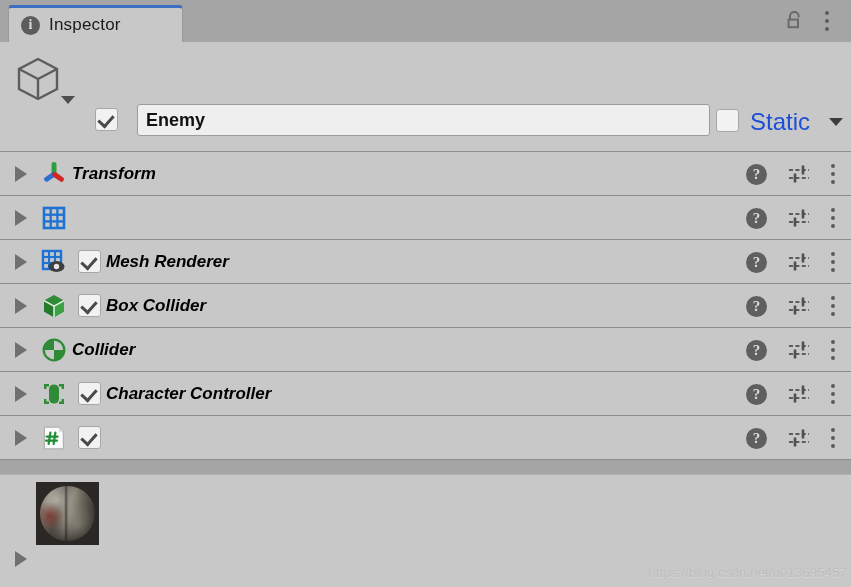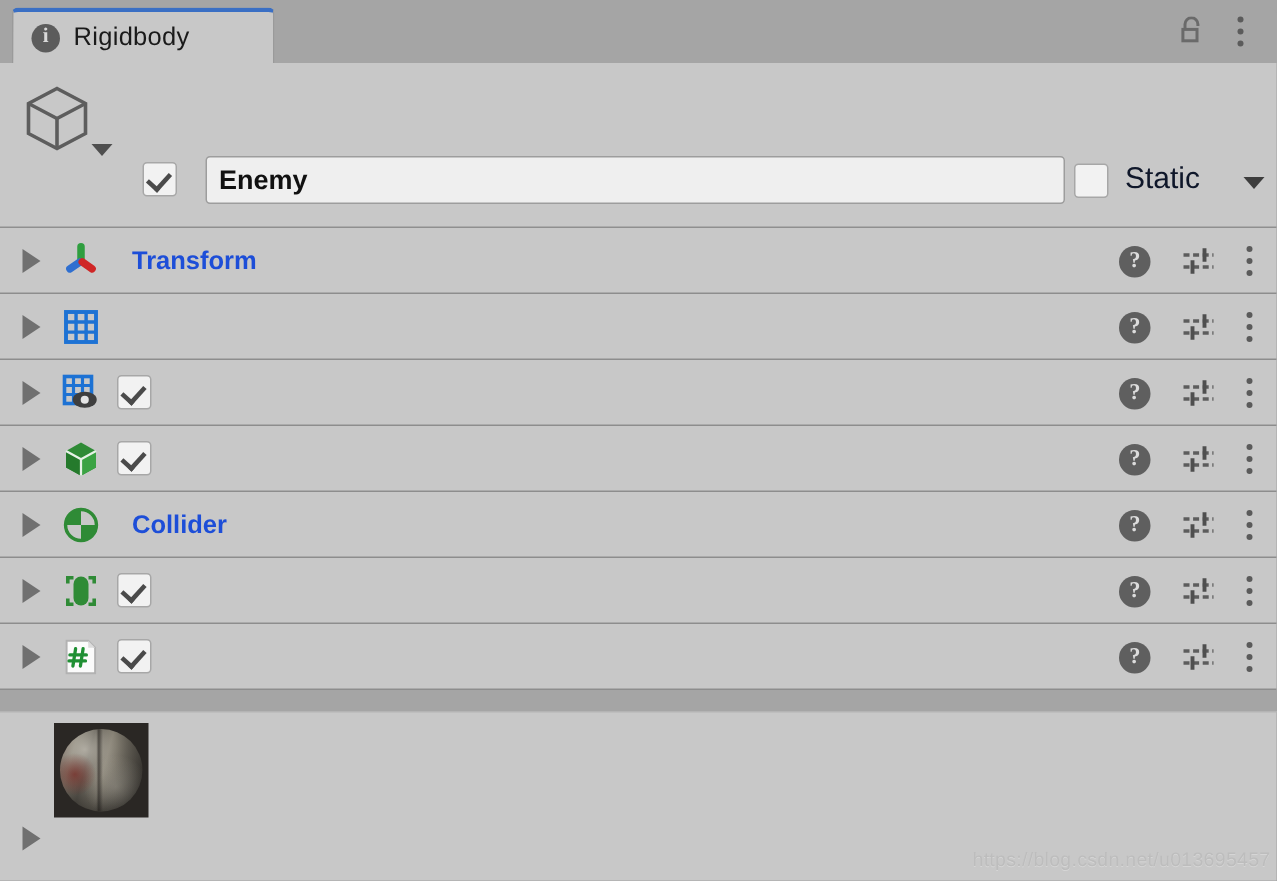--- a/index.html
+++ b/index.html
@@ -114,21 +114,21 @@
     border: 1px solid #9d9d9d;
     border-radius: 3px;
     display: flex; align-items: center;
     padding: 0 8px;
     font-size: 18px; font-weight: bold; color: #111;
     cursor: text;
   }
   .static-chk { position: absolute; left: 716px; top: 67px; }
   .static-label {
     position: absolute; left: 750px; top: 66px;
-    font-size: 20px; color: #0f172a;
+    font-size: 24px; color: #1d4ed8;
   }
   .static-caret {
     position: absolute; left: 829px; top: 76px;
     width: 0; height: 0;
     border-left: 7px solid transparent;
     border-right: 7px solid transparent;
     border-top: 8px solid #3d3d3d;
     cursor: pointer;
   }
   .tag-label {
@@ -193,23 +193,24 @@
     cursor: pointer;
   }
   .row-icon {
     margin-left: 14px;
     width: 26px; height: 26px;
     flex: none;
     display: flex; align-items: center; justify-content: center;
   }
   .row-chk { margin-left: 11px; }
   .row-title {
-    font-size: 17px; font-weight: bold; color: #1d4ed8;
-    margin-left: 21px;
+    font-size: 17px; font-weight: bold; color: #000000;
+    margin-left: 5px;
     white-space: nowrap;
+    font-style: italic;
   }
   .row-actions {
     position: absolute; right: 16px; top: 0; height: 44px;
     display: flex; align-items: center; gap: 21px;
   }
   .help-icon {
     width: 21px; height: 21px; border-radius: 50%;
     background: #5f5f5f; color: #dcdcdc;
     font-size: 15px; font-weight: bold;
     display: flex; align-items: center; justify-content: center;
@@ -268,21 +269,21 @@
 </style>
 </head>
 <body>
 
 <div id="app">
 
   <div class="tabbar">
     <div class="tab-right-fill"></div>
     <div class="tab">
       <span class="info-icon">i</span>
-      <span class="tab-label">Rigidbody</span>
+      <span class="tab-label">Inspector</span>
     </div>
 
     <svg class="lock-icon" viewBox="0 0 17 19">
       <path d="M4 8 V5.2 A4.3 4.3 0 0 1 12.6 5.2 V6.4" fill="none" stroke="#6a6a6a" stroke-width="2"></path>
       <rect x="2.6" y="8.6" width="9.4" height="7.6" fill="none" stroke="#6a6a6a" stroke-width="2"></rect>
     </svg>
 
     <div class="kebab top">
       <i></i>
         <i></i>
@@ -380,20 +381,21 @@
             <rect x="2" y="2" width="18" height="18" fill="none" stroke="#1d72d4" stroke-width="2.4"></rect>
             <line x1="8" y1="2" x2="8" y2="20" stroke="#1d72d4" stroke-width="2.1"></line>
             <line x1="14" y1="2" x2="14" y2="20" stroke="#1d72d4" stroke-width="2.1"></line>
             <line x1="2" y1="8" x2="20" y2="8" stroke="#1d72d4" stroke-width="2.1"></line>
             <line x1="2" y1="14" x2="20" y2="14" stroke="#1d72d4" stroke-width="2.1"></line>
             <ellipse cx="15.5" cy="17.5" rx="8" ry="5.4" fill="#3f3f3f"></ellipse>
             <circle cx="15.5" cy="17.5" r="2.7" fill="#e4e4e4"></circle>
           </svg>
         </span>
         <span class="chk row-chk on"></span>
+        <span class="row-title">Mesh Renderer</span>
         <span class="row-actions">
           <span class="help-icon">?</span>
           <svg class="preset-icon" viewBox="0 0 22 20">
             <line x1="1" y1="6" x2="21" y2="6" stroke="#5d5d5d" stroke-width="2.2" stroke-dasharray="4 2.4"></line>
             <line x1="1" y1="14" x2="21" y2="14" stroke="#5d5d5d" stroke-width="2.2" stroke-dasharray="4 2.4"></line>
             <line x1="15" y1="1.5" x2="15" y2="10.5" stroke="#4f4f4f" stroke-width="2.6"></line>
             <line x1="7" y1="9.5" x2="7" y2="18.5" stroke="#4f4f4f" stroke-width="2.6"></line>
           </svg>
           <span class="kebab">
             <i></i>
@@ -407,20 +409,21 @@
         <span class="row-icon">
           <svg viewBox="0 0 26 26">
             <path d="M13 2 L23 7.6 L23 18.6 L13 24.2 L3 18.6 L3 7.6 Z" fill="#2f8b36"></path>
             <path d="M3 7.6 L13 13.2 L13 24.2 L3 18.6 Z" fill="#257a2c"></path>
             <path d="M23 7.6 L13 13.2 L13 24.2 L23 18.6 Z" fill="#3ba343"></path>
             <path d="M3 7.6 L13 13.2 L23 7.6" fill="none" stroke="#e6f2e6" stroke-width="1.5"></path>
             <line x1="13" y1="13.2" x2="13" y2="24.2" stroke="#e6f2e6" stroke-width="1.5"></line>
           </svg>
         </span>
         <span class="chk row-chk on"></span>
+        <span class="row-title">Box Collider</span>
         <span class="row-actions">
           <span class="help-icon">?</span>
           <svg class="preset-icon" viewBox="0 0 22 20">
             <line x1="1" y1="6" x2="21" y2="6" stroke="#5d5d5d" stroke-width="2.2" stroke-dasharray="4 2.4"></line>
             <line x1="1" y1="14" x2="21" y2="14" stroke="#5d5d5d" stroke-width="2.2" stroke-dasharray="4 2.4"></line>
             <line x1="15" y1="1.5" x2="15" y2="10.5" stroke="#4f4f4f" stroke-width="2.6"></line>
             <line x1="7" y1="9.5" x2="7" y2="18.5" stroke="#4f4f4f" stroke-width="2.6"></line>
           </svg>
           <span class="kebab">
             <i></i>
@@ -459,20 +462,21 @@
         <span class="row-icon">
           <svg viewBox="0 0 26 26">
             <rect x="8" y="3.4" width="10" height="19.2" rx="5" fill="#2f8b36"></rect>
             <path d="M3 3 h5 v2.4 H5.4 V8 H3 Z" fill="#2f8b36"></path>
             <path d="M23 3 h-5 v2.4 h2.6 V8 H23 Z" fill="#2f8b36"></path>
             <path d="M3 23 h5 v-2.4 H5.4 V18 H3 Z" fill="#2f8b36"></path>
             <path d="M23 23 h-5 v-2.4 h2.6 V18 H23 Z" fill="#2f8b36"></path>
           </svg>
         </span>
         <span class="chk row-chk on"></span>
+        <span class="row-title">Character Controller</span>
         <span class="row-actions">
           <span class="help-icon">?</span>
           <svg class="preset-icon" viewBox="0 0 22 20">
             <line x1="1" y1="6" x2="21" y2="6" stroke="#5d5d5d" stroke-width="2.2" stroke-dasharray="4 2.4"></line>
             <line x1="1" y1="14" x2="21" y2="14" stroke="#5d5d5d" stroke-width="2.2" stroke-dasharray="4 2.4"></line>
             <line x1="15" y1="1.5" x2="15" y2="10.5" stroke="#4f4f4f" stroke-width="2.6"></line>
             <line x1="7" y1="9.5" x2="7" y2="18.5" stroke="#4f4f4f" stroke-width="2.6"></line>
           </svg>
           <span class="kebab">
             <i></i>

